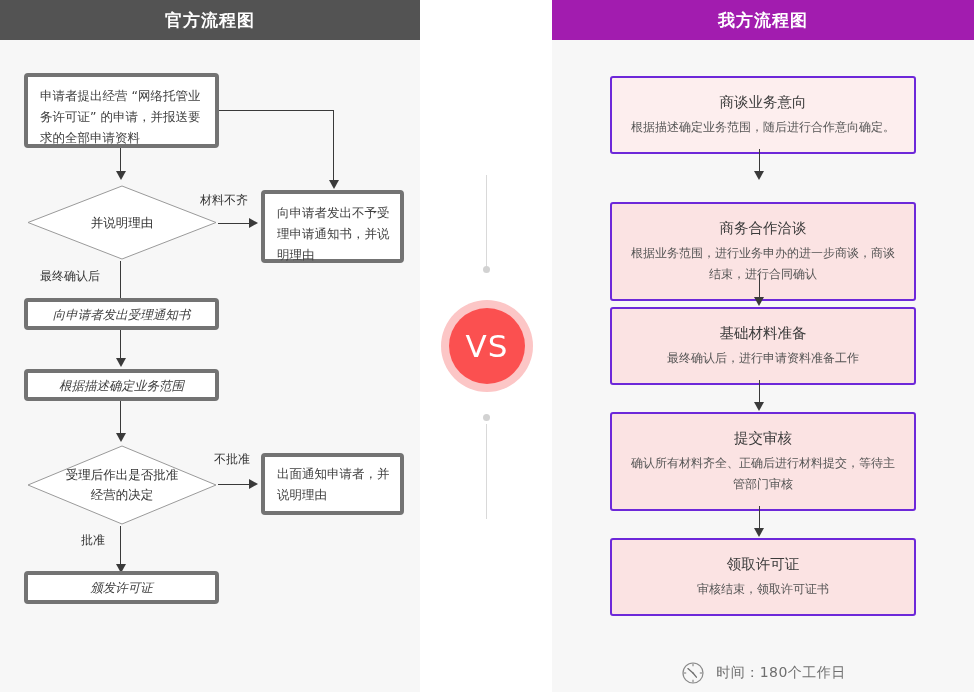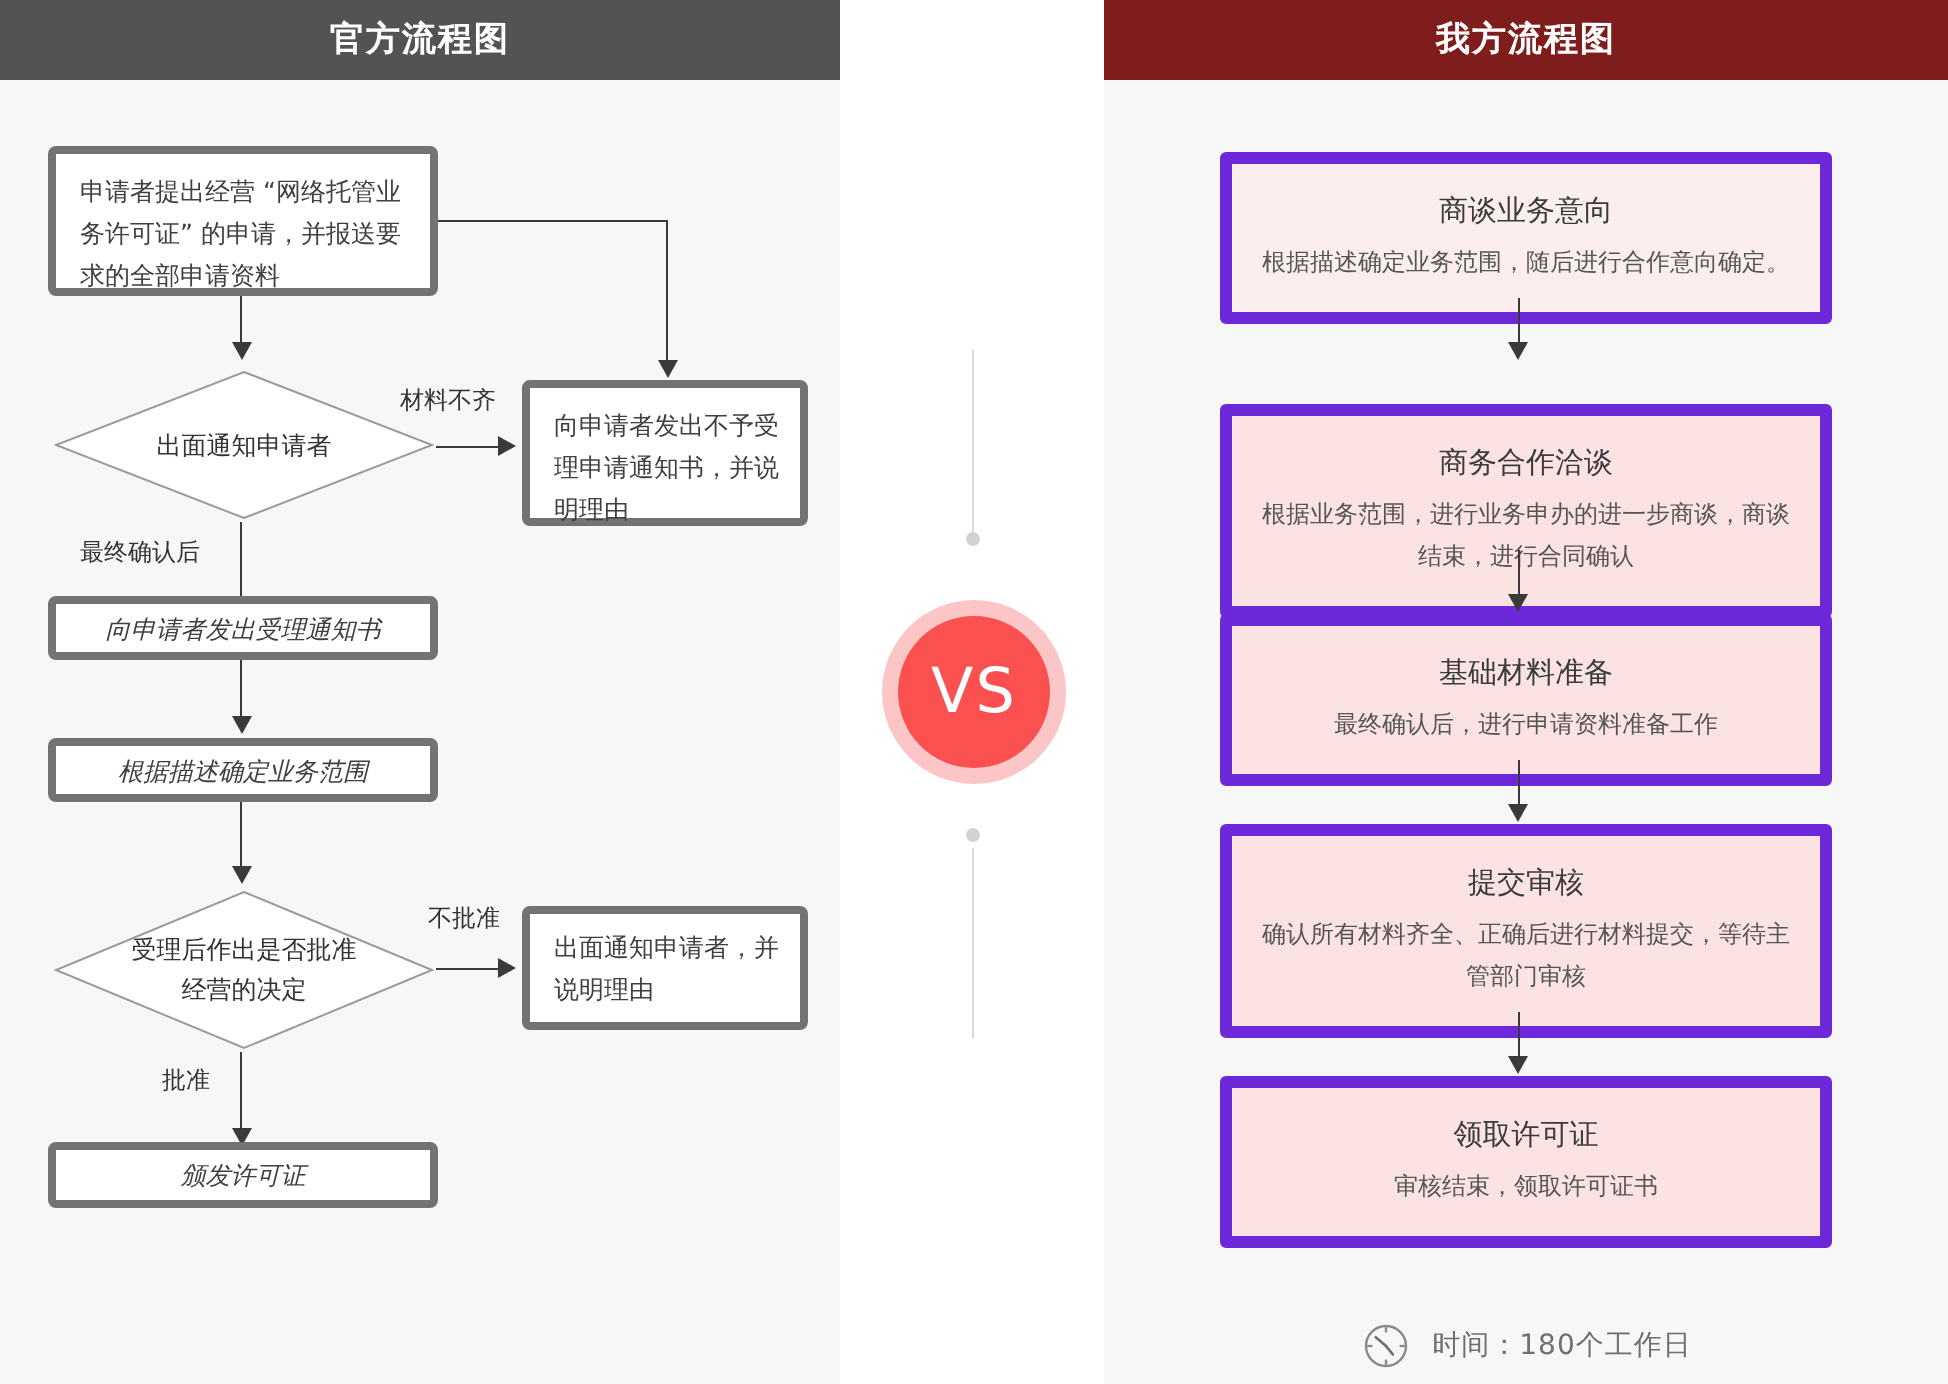--- a/index.html
+++ b/index.html
@@ -14,21 +14,21 @@
   
   .panel{position:absolute;top:0;height:692px;background:#f7f7f7;}
   #panel-left{left:0;width:420px;}
   #panel-right{left:552px;width:422px;}
 
   .panel-header{
     height:40px;line-height:40px;text-align:center;
     color:#ffffff;font-size:17px;font-weight:bold;letter-spacing:1px;
   }
   #panel-left .panel-header{background:#535353;}
-  #panel-right .panel-header{background:#7f1d1d;}
+  #panel-right .panel-header{background:#a21caf;}
 
   .panel-body{position:relative;width:100%;height:652px;}
 
   
   .fl-box{
     position:absolute;box-sizing:border-box;
     background:#ffffff;border:4px solid #737373;border-radius:4px;
     color:#404040;font-size:12.5px;line-height:21px;
   }
   .fl-box.pad{padding:8px 10px 8px 12px;text-align:left;}
@@ -68,21 +68,21 @@
   }
   #vs-circle .inner{
     width:76px;height:76px;border-radius:50%;background:#fb5050;
     display:flex;align-items:center;justify-content:center;
     color:#ffffff;font-size:31px;font-weight:400;letter-spacing:1px;
   }
 
   
   .card{
     position:absolute;left:58px;width:306px;box-sizing:border-box;
-    border:6px solid #6d28d9;border-radius:3px;
+    border:2px solid #6d28d9;border-radius:3px;
     text-align:center;padding:12px 14px 14px 14px;
   }
   .card .c-title{font-size:14.5px;color:#3b3b3b;line-height:24px;margin-bottom:3px;}
   .card .c-desc{font-size:12px;color:#555555;line-height:21px;}
 
   .r-arrow{position:absolute;left:207px;}
   .r-arrow .stem{position:absolute;left:0;top:0;width:0;border-left:1.6px solid #3a3a3a;}
   .r-arrow .head{
     position:absolute;left:-5px;width:0;height:0;
     border-left:5px solid transparent;border-right:5px solid transparent;
@@ -112,21 +112,21 @@
       <div class="ar-head-down" style="left:116px;top:131px;"></div>
 
       <div class="ar-h" style="left:219px;top:70px;width:115px;"></div>
       <div class="ar-v" style="left:333px;top:70px;height:72px;"></div>
       <div class="ar-head-down" style="left:329px;top:140px;"></div>
 
       <div class="fl-diamond" style="left:27px;top:145px;width:190px;height:75px;">
         <svg width="190" height="75" viewBox="0 0 190 75" aria-hidden="true">
           <polygon points="95,1 189,37.5 95,74 1,37.5" fill="#ffffff" stroke="#9a9a9a" stroke-width="1"></polygon>
         </svg>
-        <div class="dlabel">出面通知申请者</div>
+        <div class="dlabel">并说明理由</div>
       </div>
 
       <div class="fl-label" style="left:200px;top:152px;">材料不齐</div>
 
       <div class="ar-h" style="left:218px;top:183px;width:33px;"></div>
       <div class="ar-head-right" style="left:249px;top:178px;"></div>
 
       <div class="fl-box pad" style="left:261px;top:150px;width:143px;height:73px;">向申请者发出不予受理申请通知书，并说明理由</div>
 
       <div class="fl-label" style="left:40px;top:228px;">最终确认后</div>

